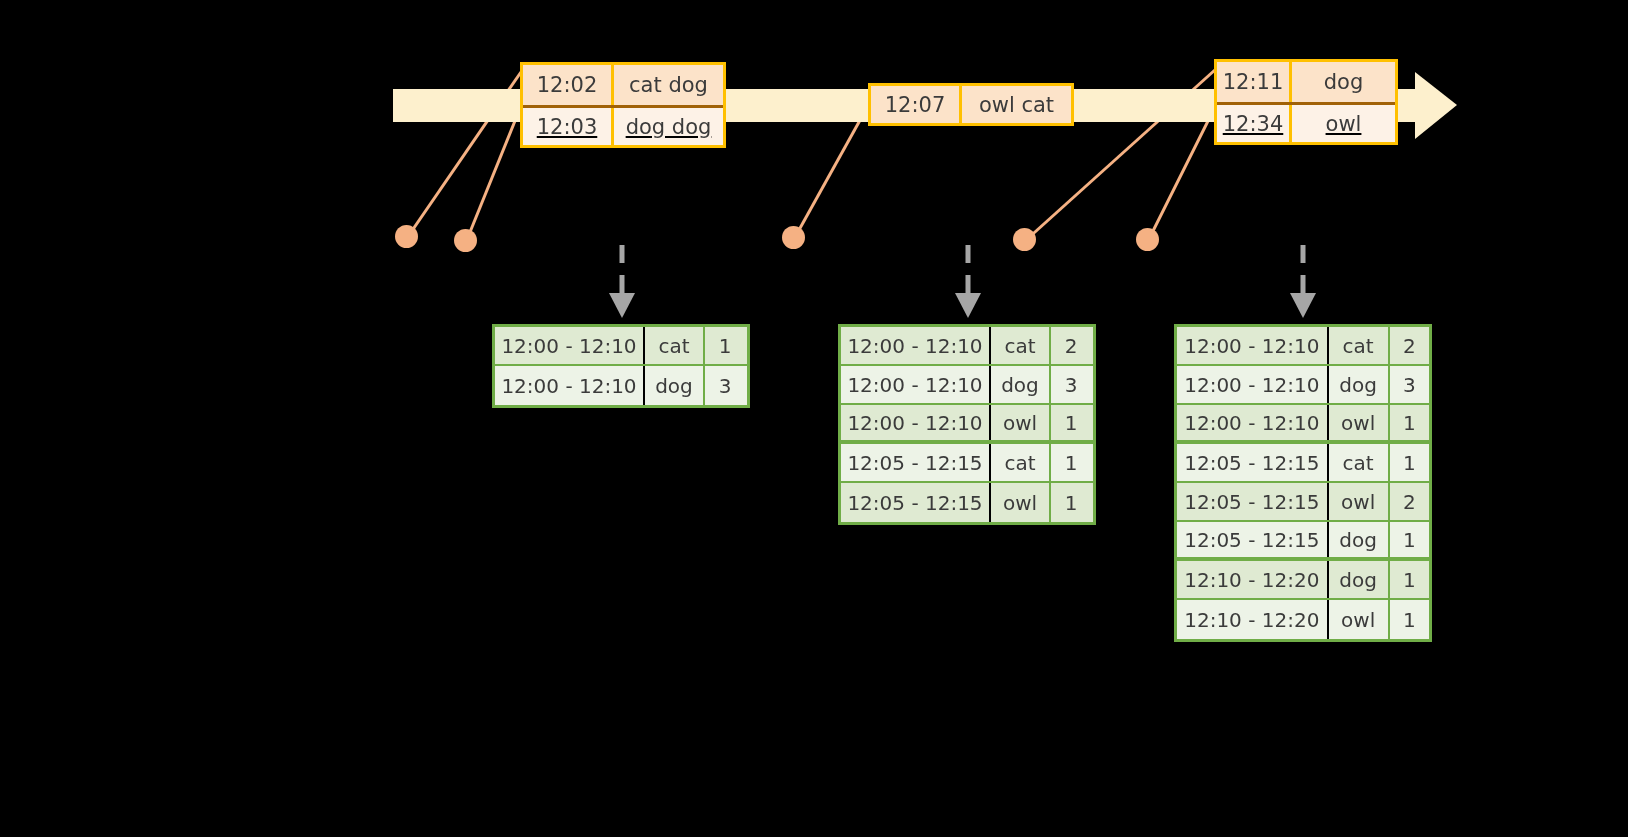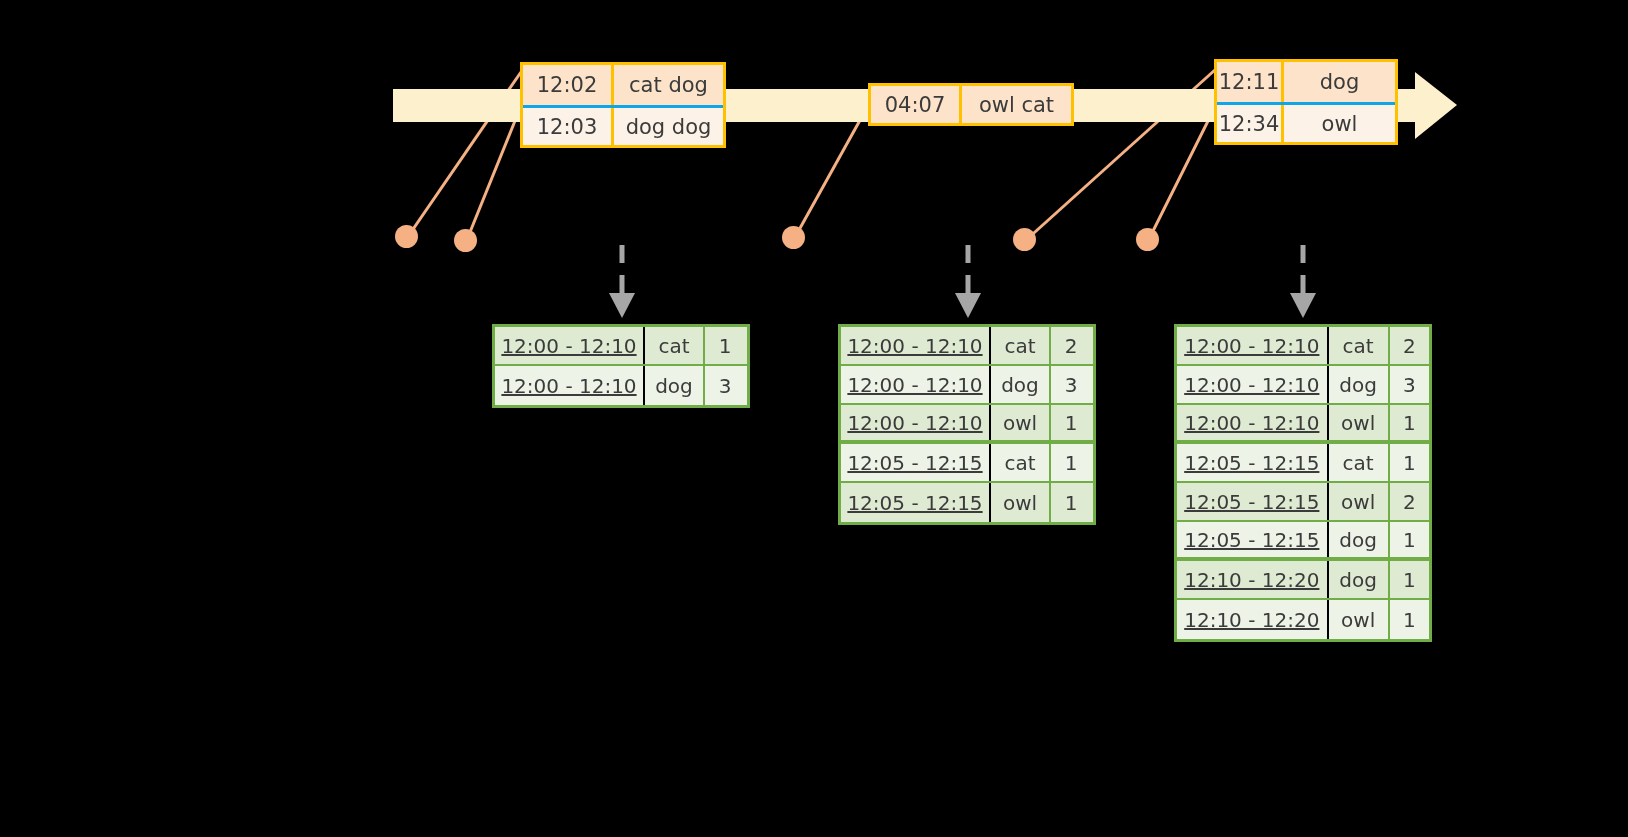--- a/index.html
+++ b/index.html
@@ -46,21 +46,22 @@
     display: flex;
     flex-direction: column;
     background: #fdeedc;
   }
   .event-row {
     display: flex;
     height: 40px;
     box-sizing: border-box;
   }
   .event-row + .event-row {
-    border-top: 3px solid #0ea5e9;
+    border-top: 3px solid #a16207;
+    text-decoration: underline;
   }
   .event-row.shade-a { background: #fce3c9; }
   .event-row.shade-b { background: #fdf2e7; }
   .event-time, .event-words {
     display: flex;
     align-items: center;
     justify-content: center;
     font-size: 21px;
     color: #3b3b3b;
     box-sizing: border-box;
@@ -69,21 +70,21 @@
   .event-time { width: 88px; }
   .event-words {
     flex: 1;
     border-left: 3px solid #ffc000;
   }
 
   #event-box-1 { left: 520px; top: 62px; width: 206px; height: 86px; }
   #event-box-1 .event-time { width: 88px; }
   #event-box-2 { left: 868px; top: 83px; width: 206px; height: 43px; }
   #event-box-3 { left: 1214px; top: 59px; width: 184px; height: 86px; }
-  #event-box-3 .event-time { width: 64px; }
+  #event-box-3 .event-time { width: 72px; }
 
   
   .origin-dot {
     position: absolute;
     width: 23px;
     height: 23px;
     border-radius: 50%;
     background: #f5b183;
   }
 
@@ -106,21 +107,21 @@
   .rt-row.shade-b { background: #edf3e7; }
   .rt-cell {
     display: flex;
     align-items: center;
     justify-content: center;
     font-size: 20px;
     color: #3b3b3b;
     box-sizing: border-box;
     white-space: nowrap;
   }
-  .rt-window { width: 148px; text-decoration: underline; }
+  .rt-window { width: 148px; }
   .rt-word {
     width: 60px;
     border-left: 2px solid #000000;
   }
   .rt-count {
     width: 42px;
     border-left: 2px solid #70ad47;
   }
 
   #result-table-1 { left: 492px; top: 324px; width: 258px; }
@@ -170,21 +171,21 @@
       <div class="event-words">cat dog</div>
     </div>
     <div class="event-row shade-b">
       <div class="event-time">12:03</div>
       <div class="event-words">dog dog</div>
     </div>
   </div>
 
   <div class="event-box" id="event-box-2">
     <div class="event-row shade-a">
-      <div class="event-time">04:07</div>
+      <div class="event-time">12:07</div>
       <div class="event-words">owl cat</div>
     </div>
   </div>
 
   <div class="event-box" id="event-box-3">
     <div class="event-row shade-a">
       <div class="event-time">12:11</div>
       <div class="event-words">dog</div>
     </div>
     <div class="event-row shade-b">

